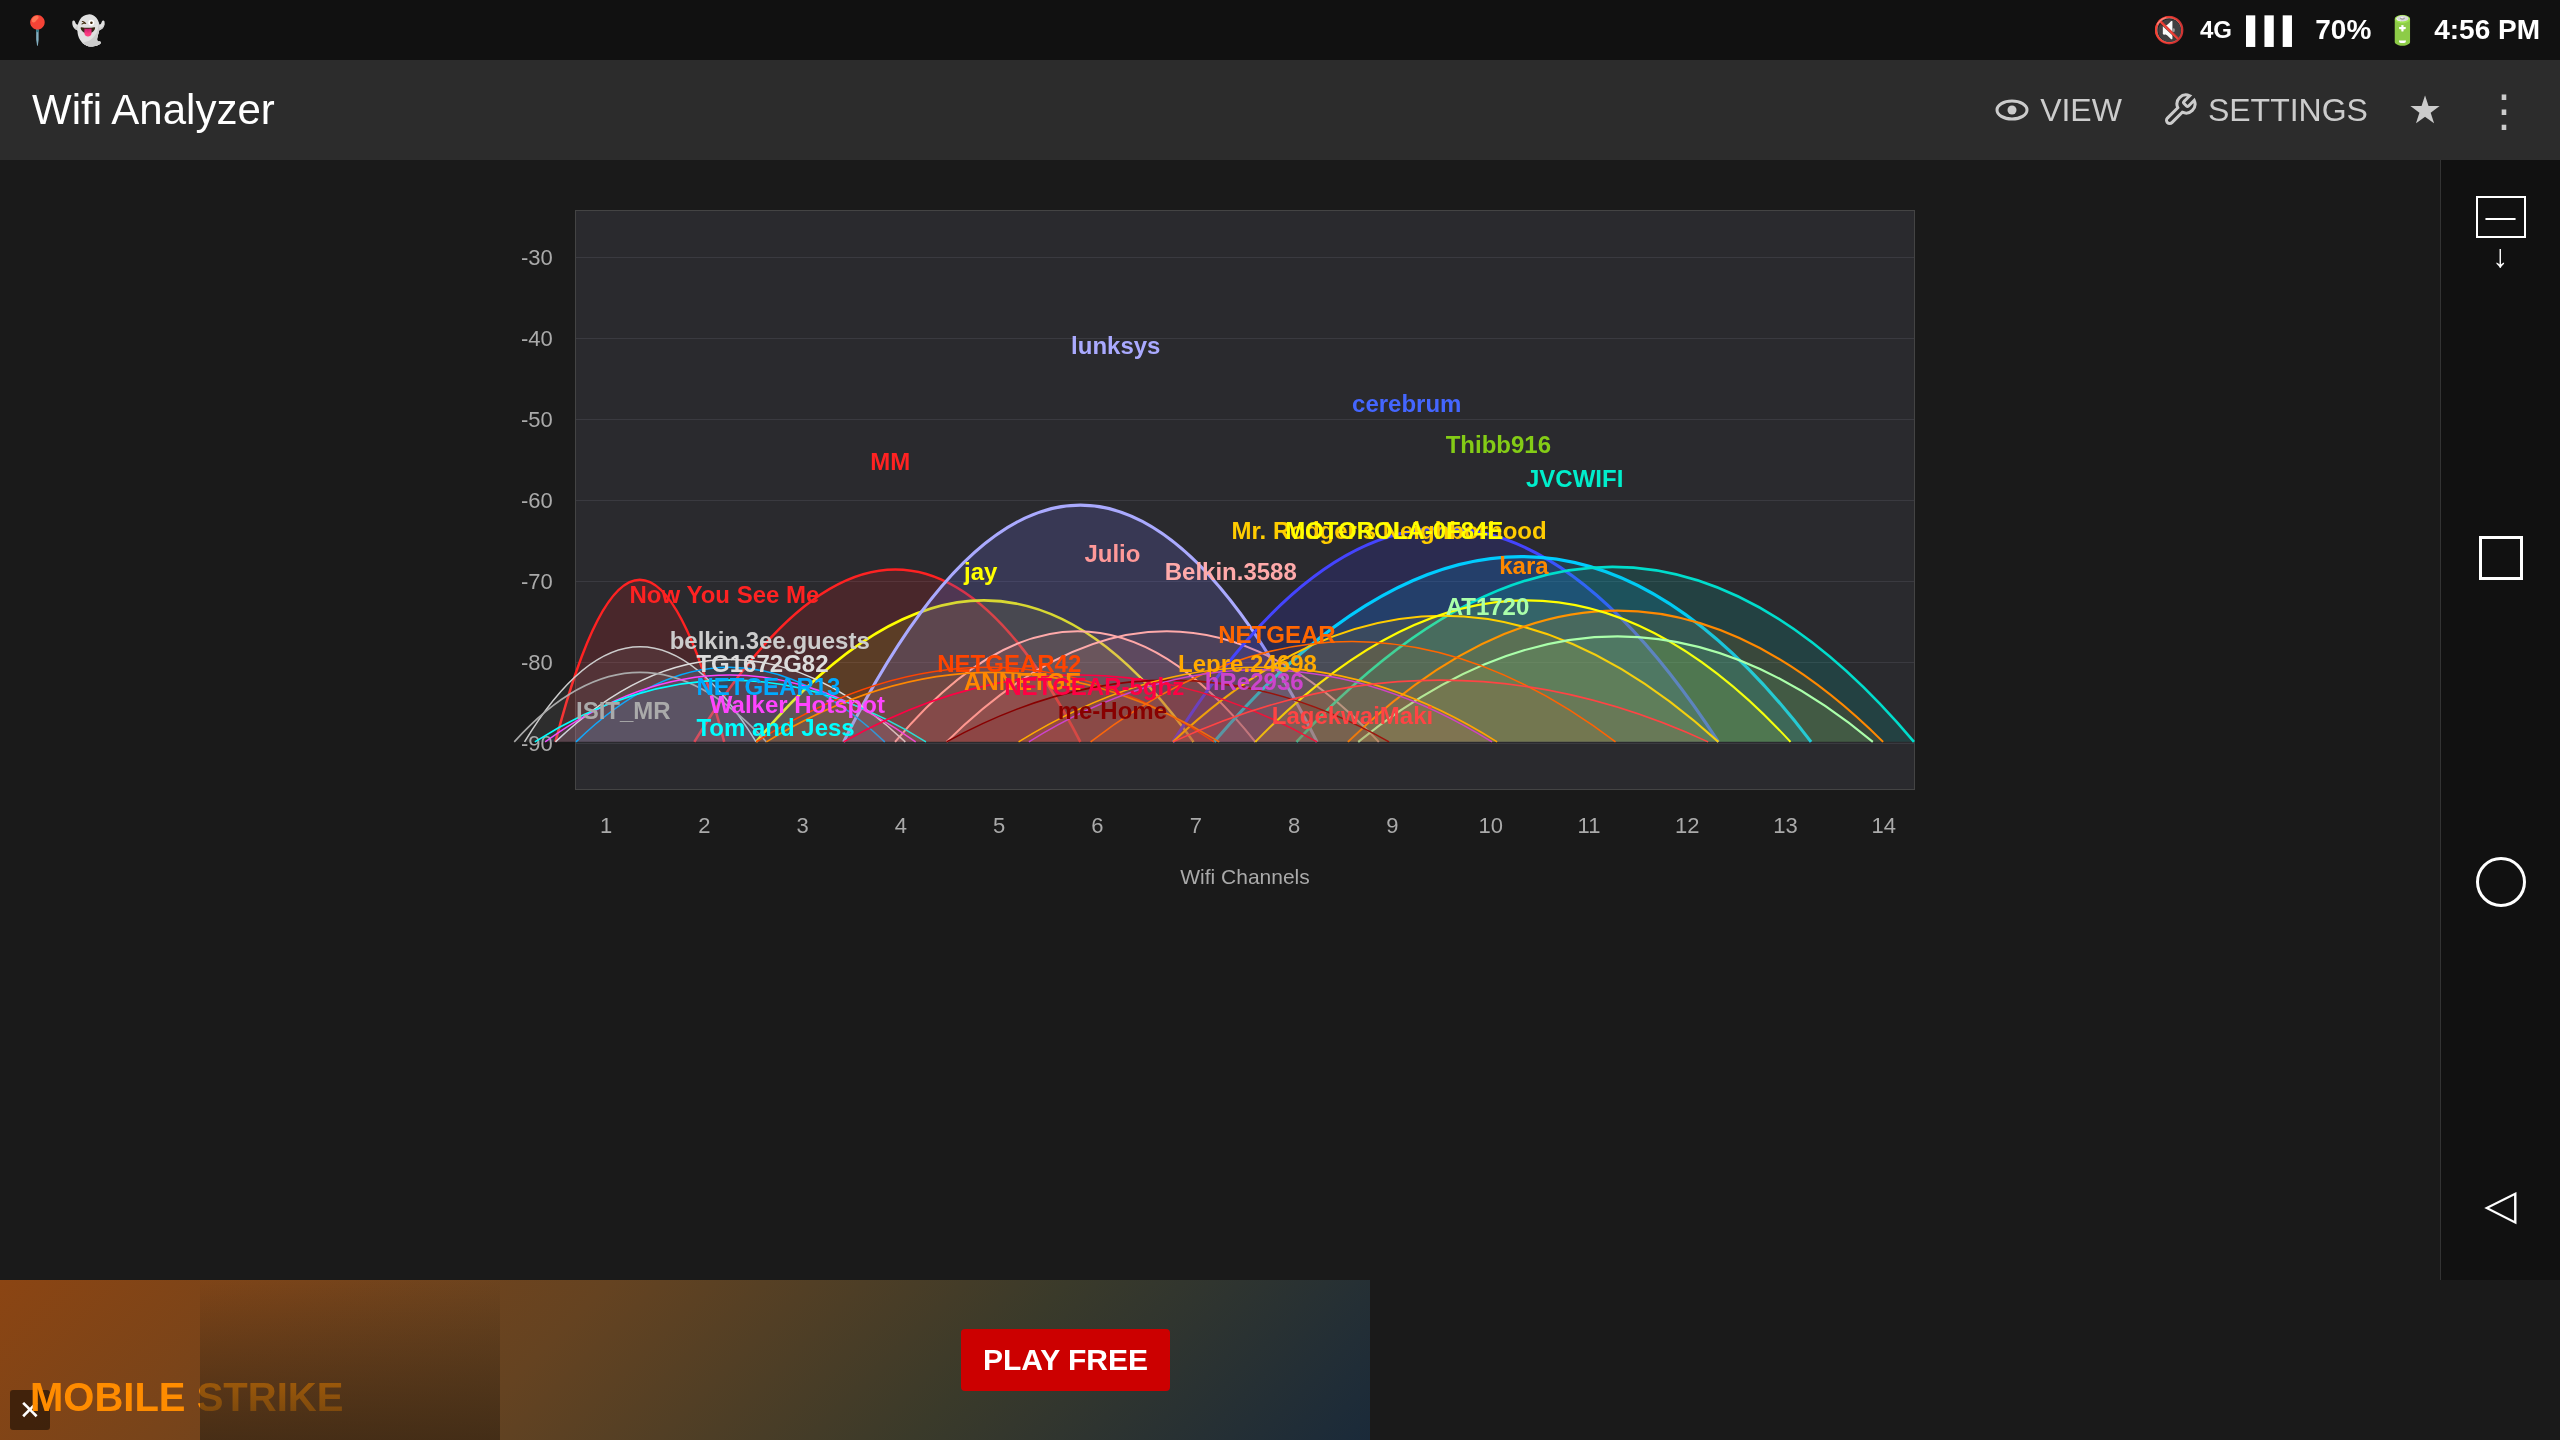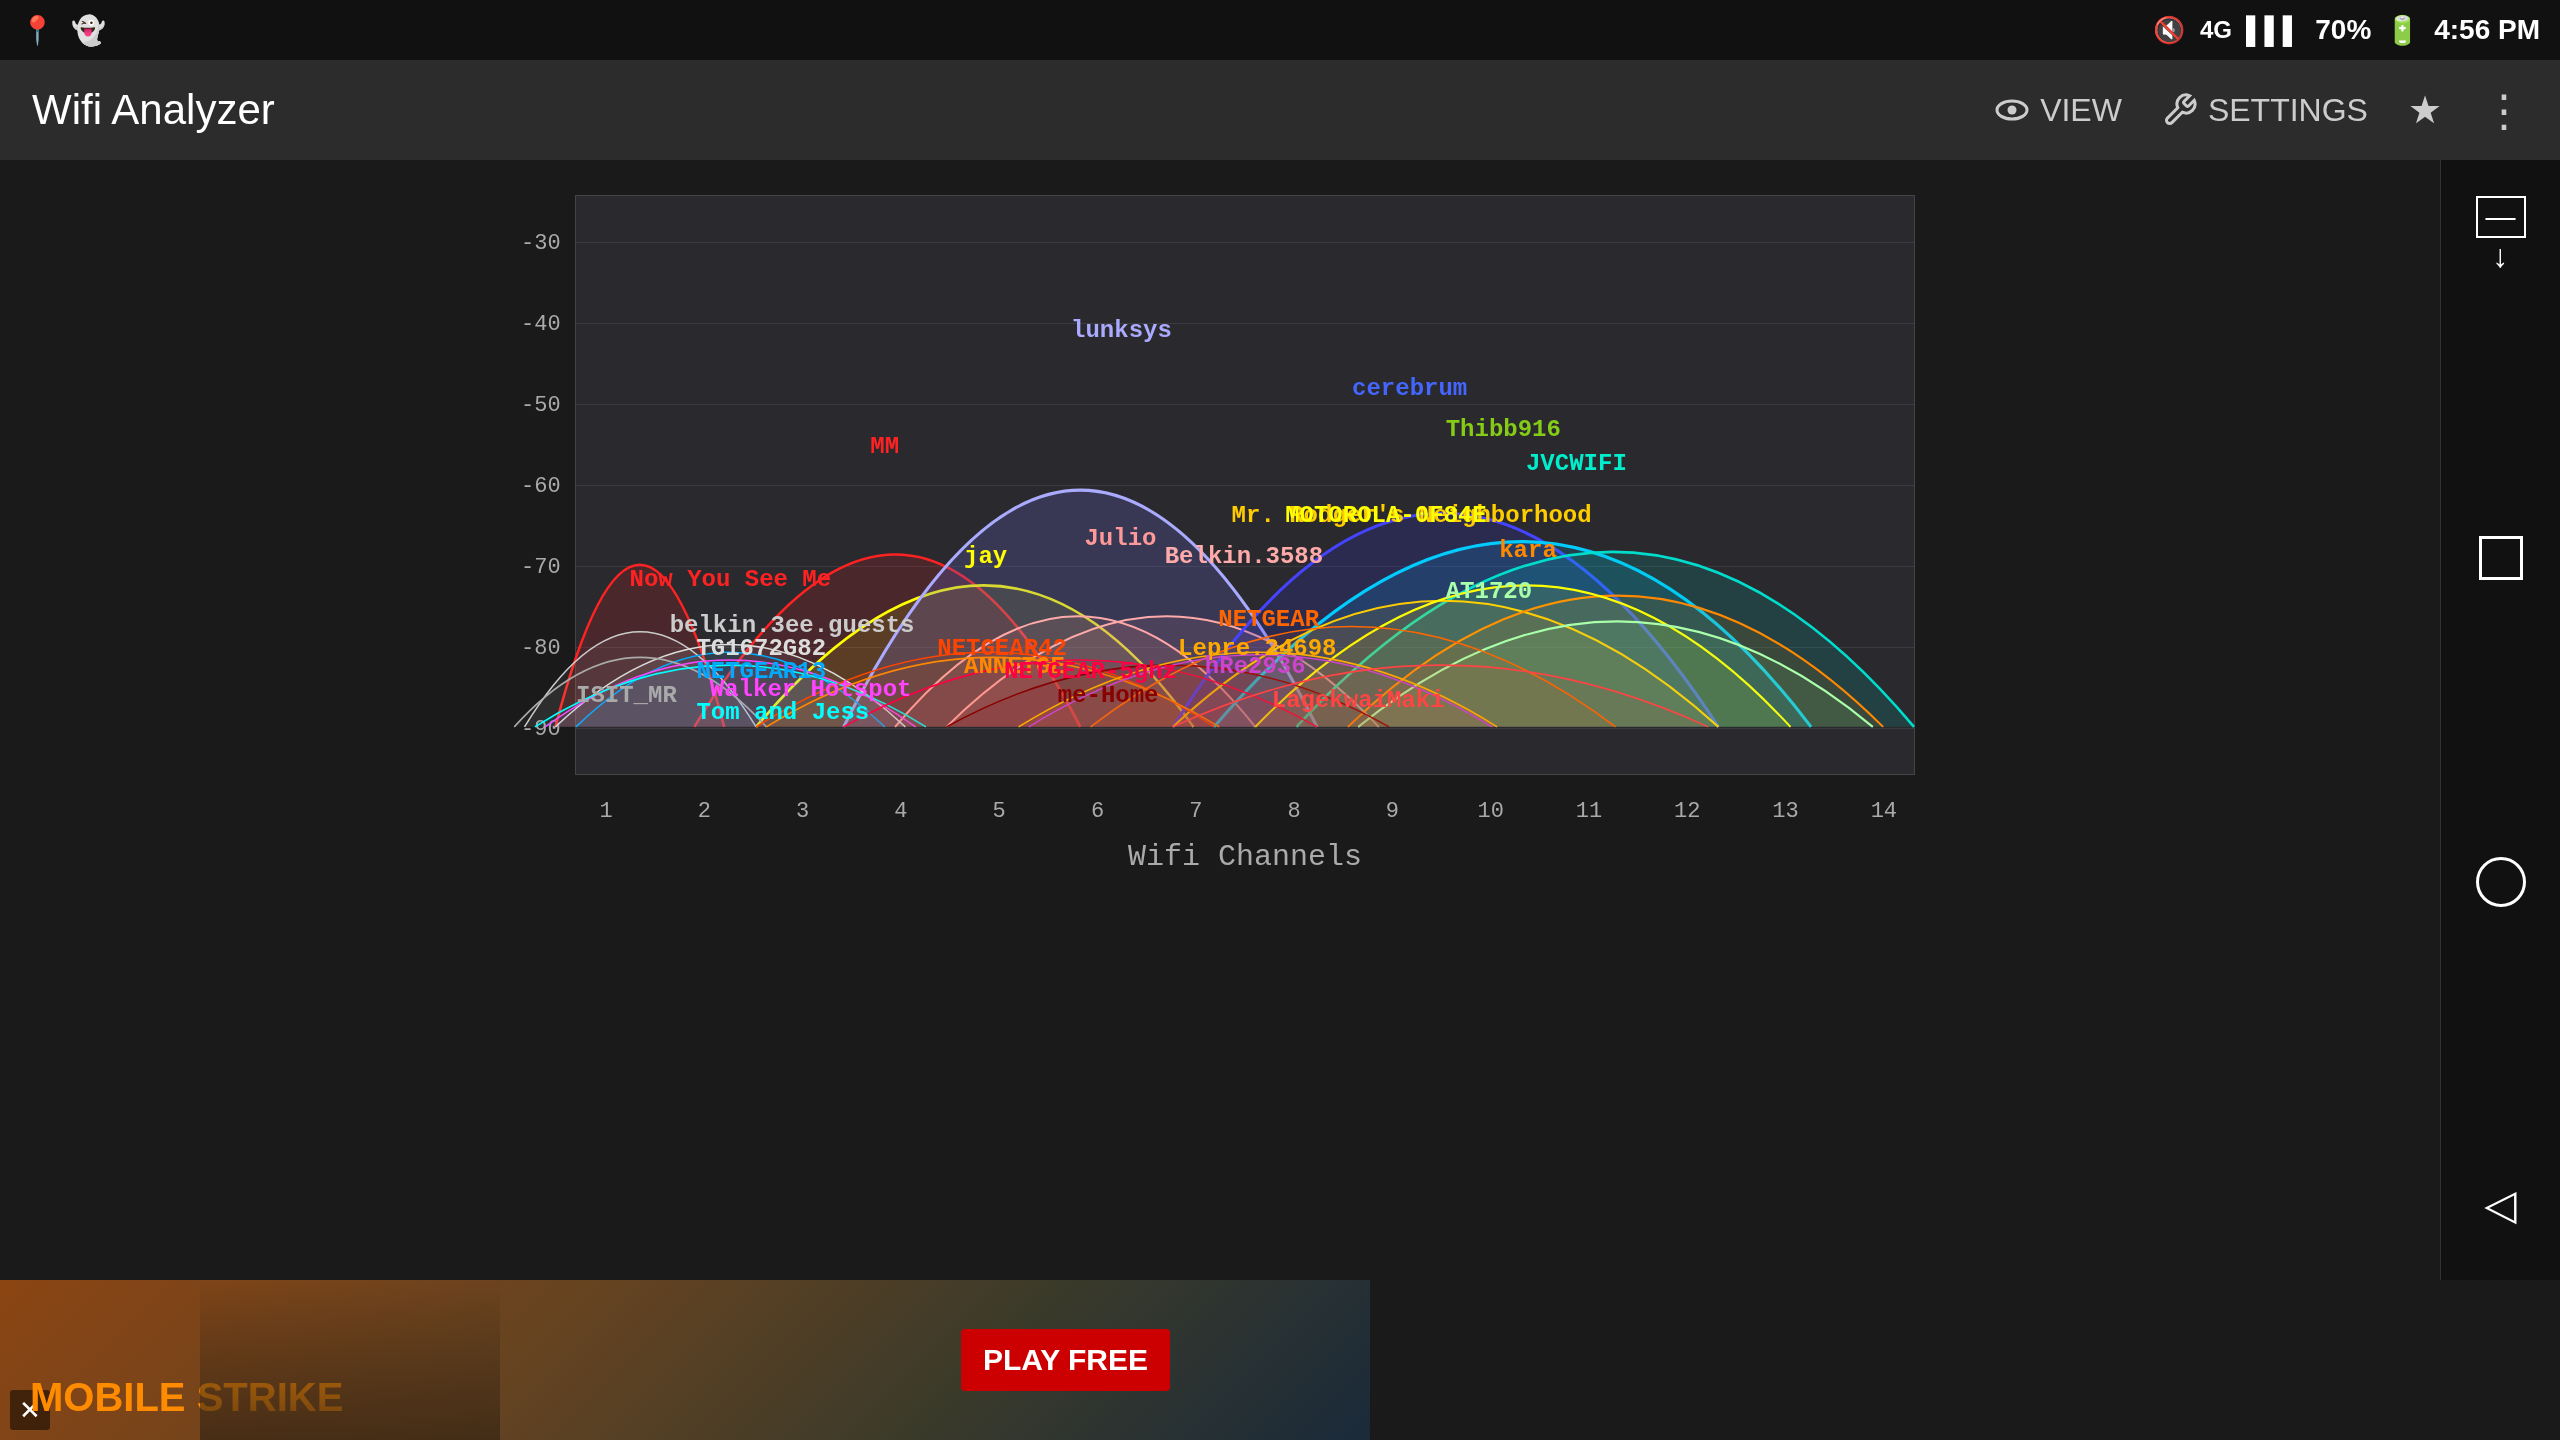--- a/index.html
+++ b/index.html
@@ -75,23 +75,22 @@
       width: 100%;
       height: calc(100% - 160px - 160px);
       position: relative;
       display: flex;
     }
 
     
     #chart-wrapper {
       flex: 1;
       background: #1a1a1a;
-      padding: 5px 10px 20px 20px;
-      position: relative;
-      font-family: Liberation Mono, monospace;
+      padding: 20px 10px 20px 20px;
+      position: relative;
     }
 
     #chart-area {
       width: 1340px;
       height: 580px;
       background: #2a2a2e;
       border: 1px solid #444;
       margin: 20px auto;
       position: relative;
       overflow: visible;
@@ -138,21 +137,21 @@
       font-size: 22px;
       text-align: center;
       width: 40px;
     }
     .x-axis-title {
       position: absolute;
       bottom: -100px;
       left: 50%;
       transform: translateX(-50%);
       color: #aaa;
-      font-size: 30px;
+      font-size: 21px;
     }
 
     
     .net-label {
       position: absolute;
       font-size: 24px;
       font-weight: bold;
       pointer-events: none;
     }
 

